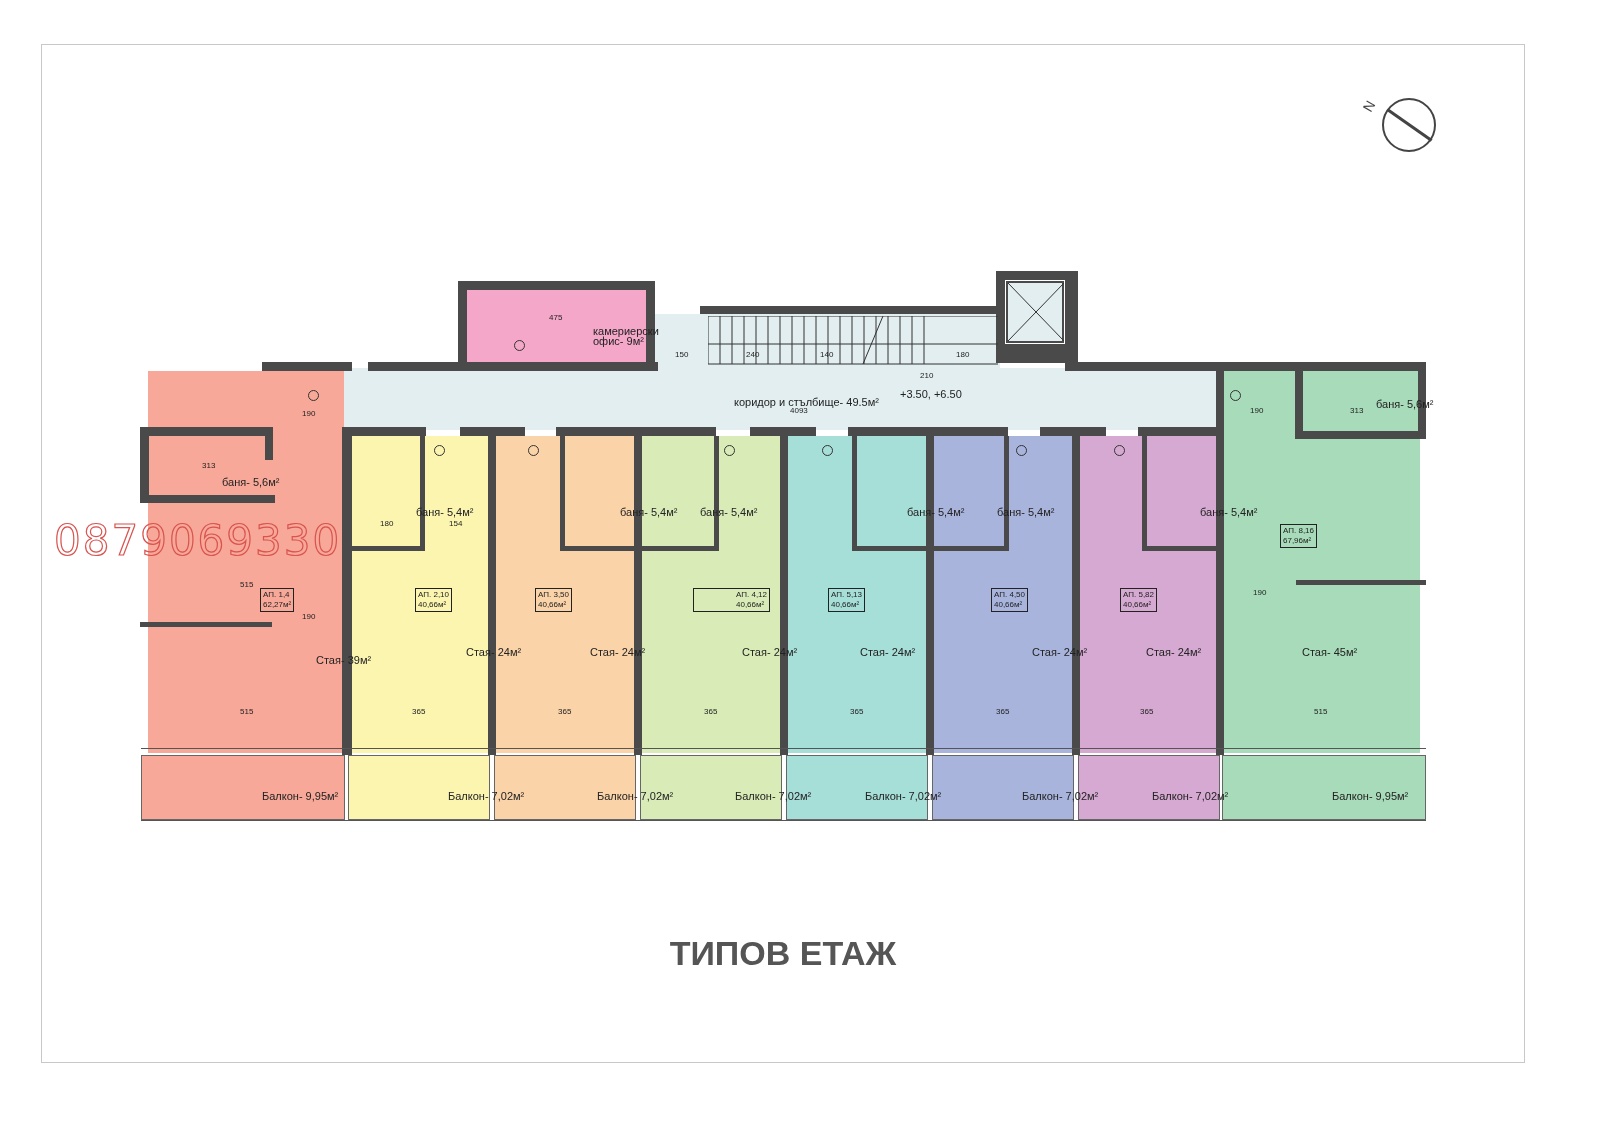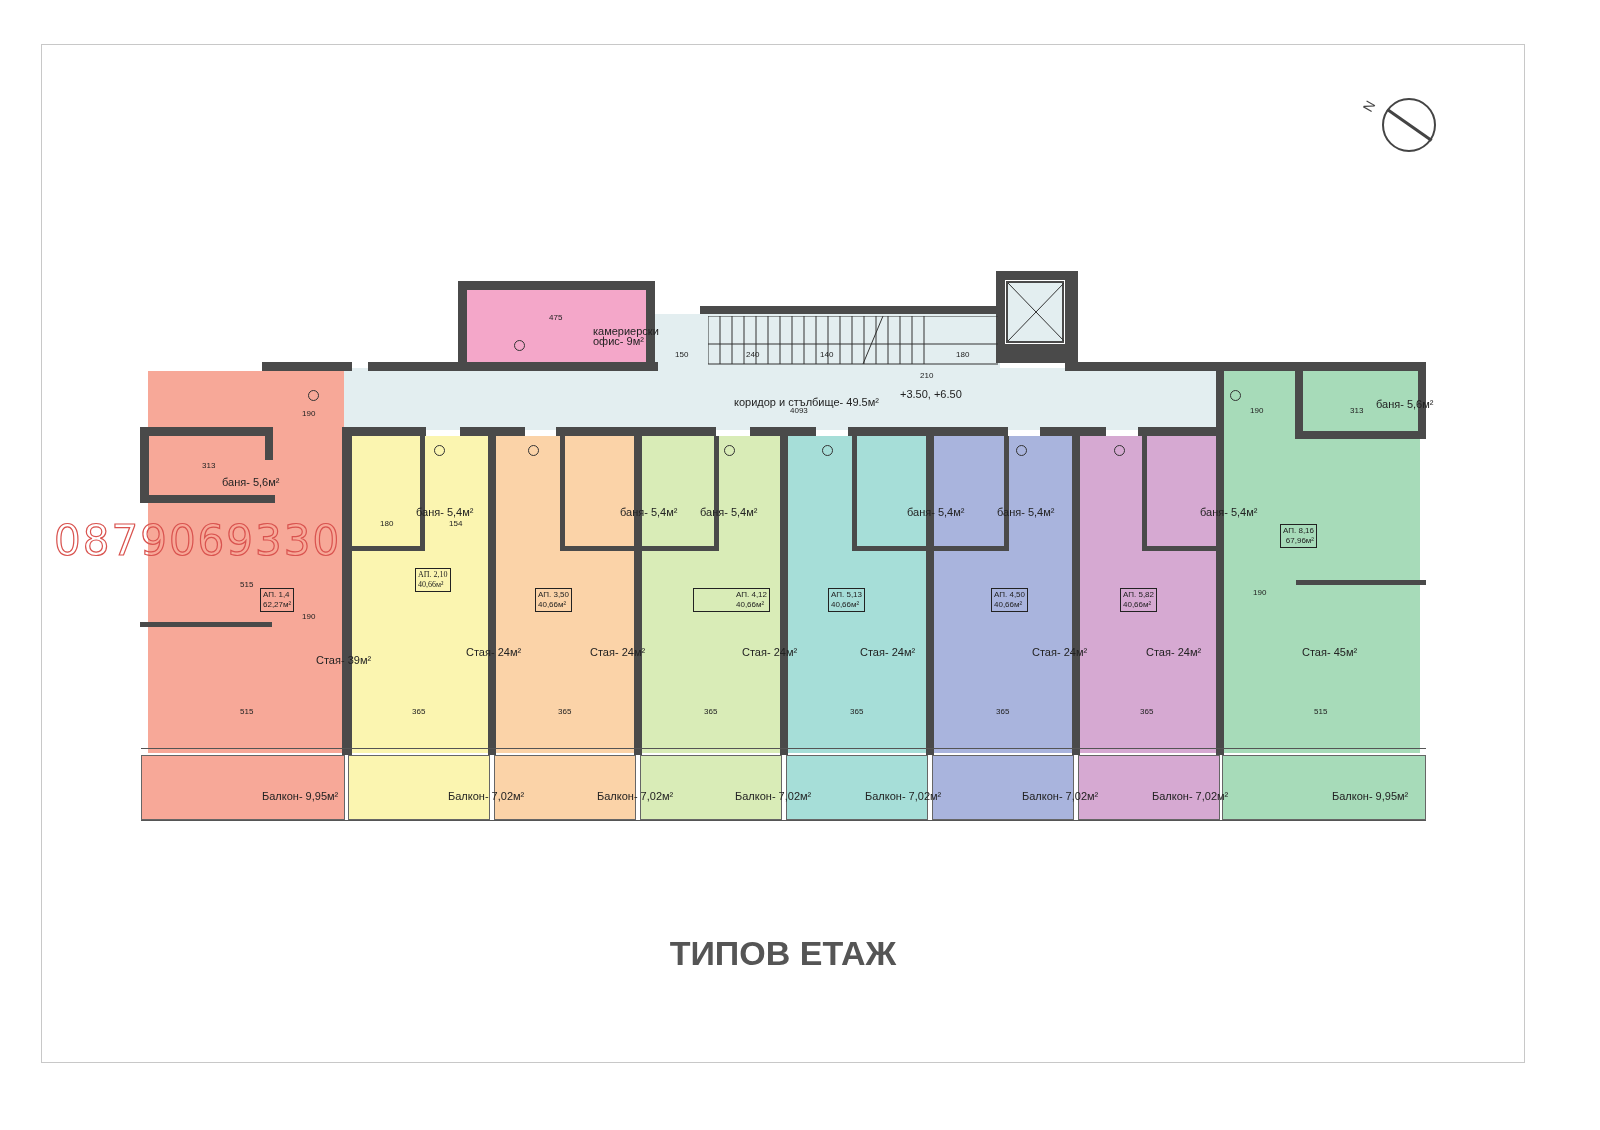--- a/index.html
+++ b/index.html
@@ -171,21 +171,21 @@
 <div class="lbl" style="left:656px;top:506px;">баня- 5,4м²</div>
 <div class="lbl" style="left:863px;top:506px;">баня- 5,4м²</div>
 <div class="lbl" style="left:953px;top:506px;">баня- 5,4м²</div>
 <div class="lbl" style="left:1156px;top:506px;">баня- 5,4м²</div>
 <div class="lbl" style="left:1332px;top:398px;">баня- 5,6м²</div>
 
 <div class="apbox" style="left:260px;top:588px;">
     <div>АП. 1,4</div>
     <div>62,27м²</div>
   </div>
-<div class="apbox" style="left:415px;top:568px;font-family:Liberation Serif, serif;">
+<div class="apbox" style="left:415px;top:588px;">
     <div>АП. 2,10</div>
     <div>40,66м²</div>
   </div>
 <div class="apbox" style="left:535px;top:588px;">
     <div>АП. 3,50</div>
     <div>40,66м²</div>
   </div>
 <div class="apbox" style="left:693px;top:588px;padding-left:42px;">
     <div>АП. 4,12</div>
     <div>40,66м²</div>
@@ -195,21 +195,21 @@
     <div>40,66м²</div>
   </div>
 <div class="apbox" style="left:991px;top:588px;">
     <div>АП. 4,50</div>
     <div>40,66м²</div>
   </div>
 <div class="apbox" style="left:1120px;top:588px;">
     <div>АП. 5,82</div>
     <div>40,66м²</div>
   </div>
-<div class="apbox" style="left:1280px;top:524px;text-align:right;">
+<div class="apbox" style="left:1280px;top:524px;">
     <div>АП. 8,16</div>
     <div>67,96м²</div>
   </div>
 
 <div class="lbl" style="left:272px;top:654px;">Стая- 39м²</div>
 <div class="lbl" style="left:422px;top:646px;">Стая- 24м²</div>
 <div class="lbl" style="left:546px;top:646px;">Стая- 24м²</div>
 <div class="lbl" style="left:698px;top:646px;">Стая- 24м²</div>
 <div class="lbl" style="left:816px;top:646px;">Стая- 24м²</div>
 <div class="lbl" style="left:988px;top:646px;">Стая- 24м²</div>

